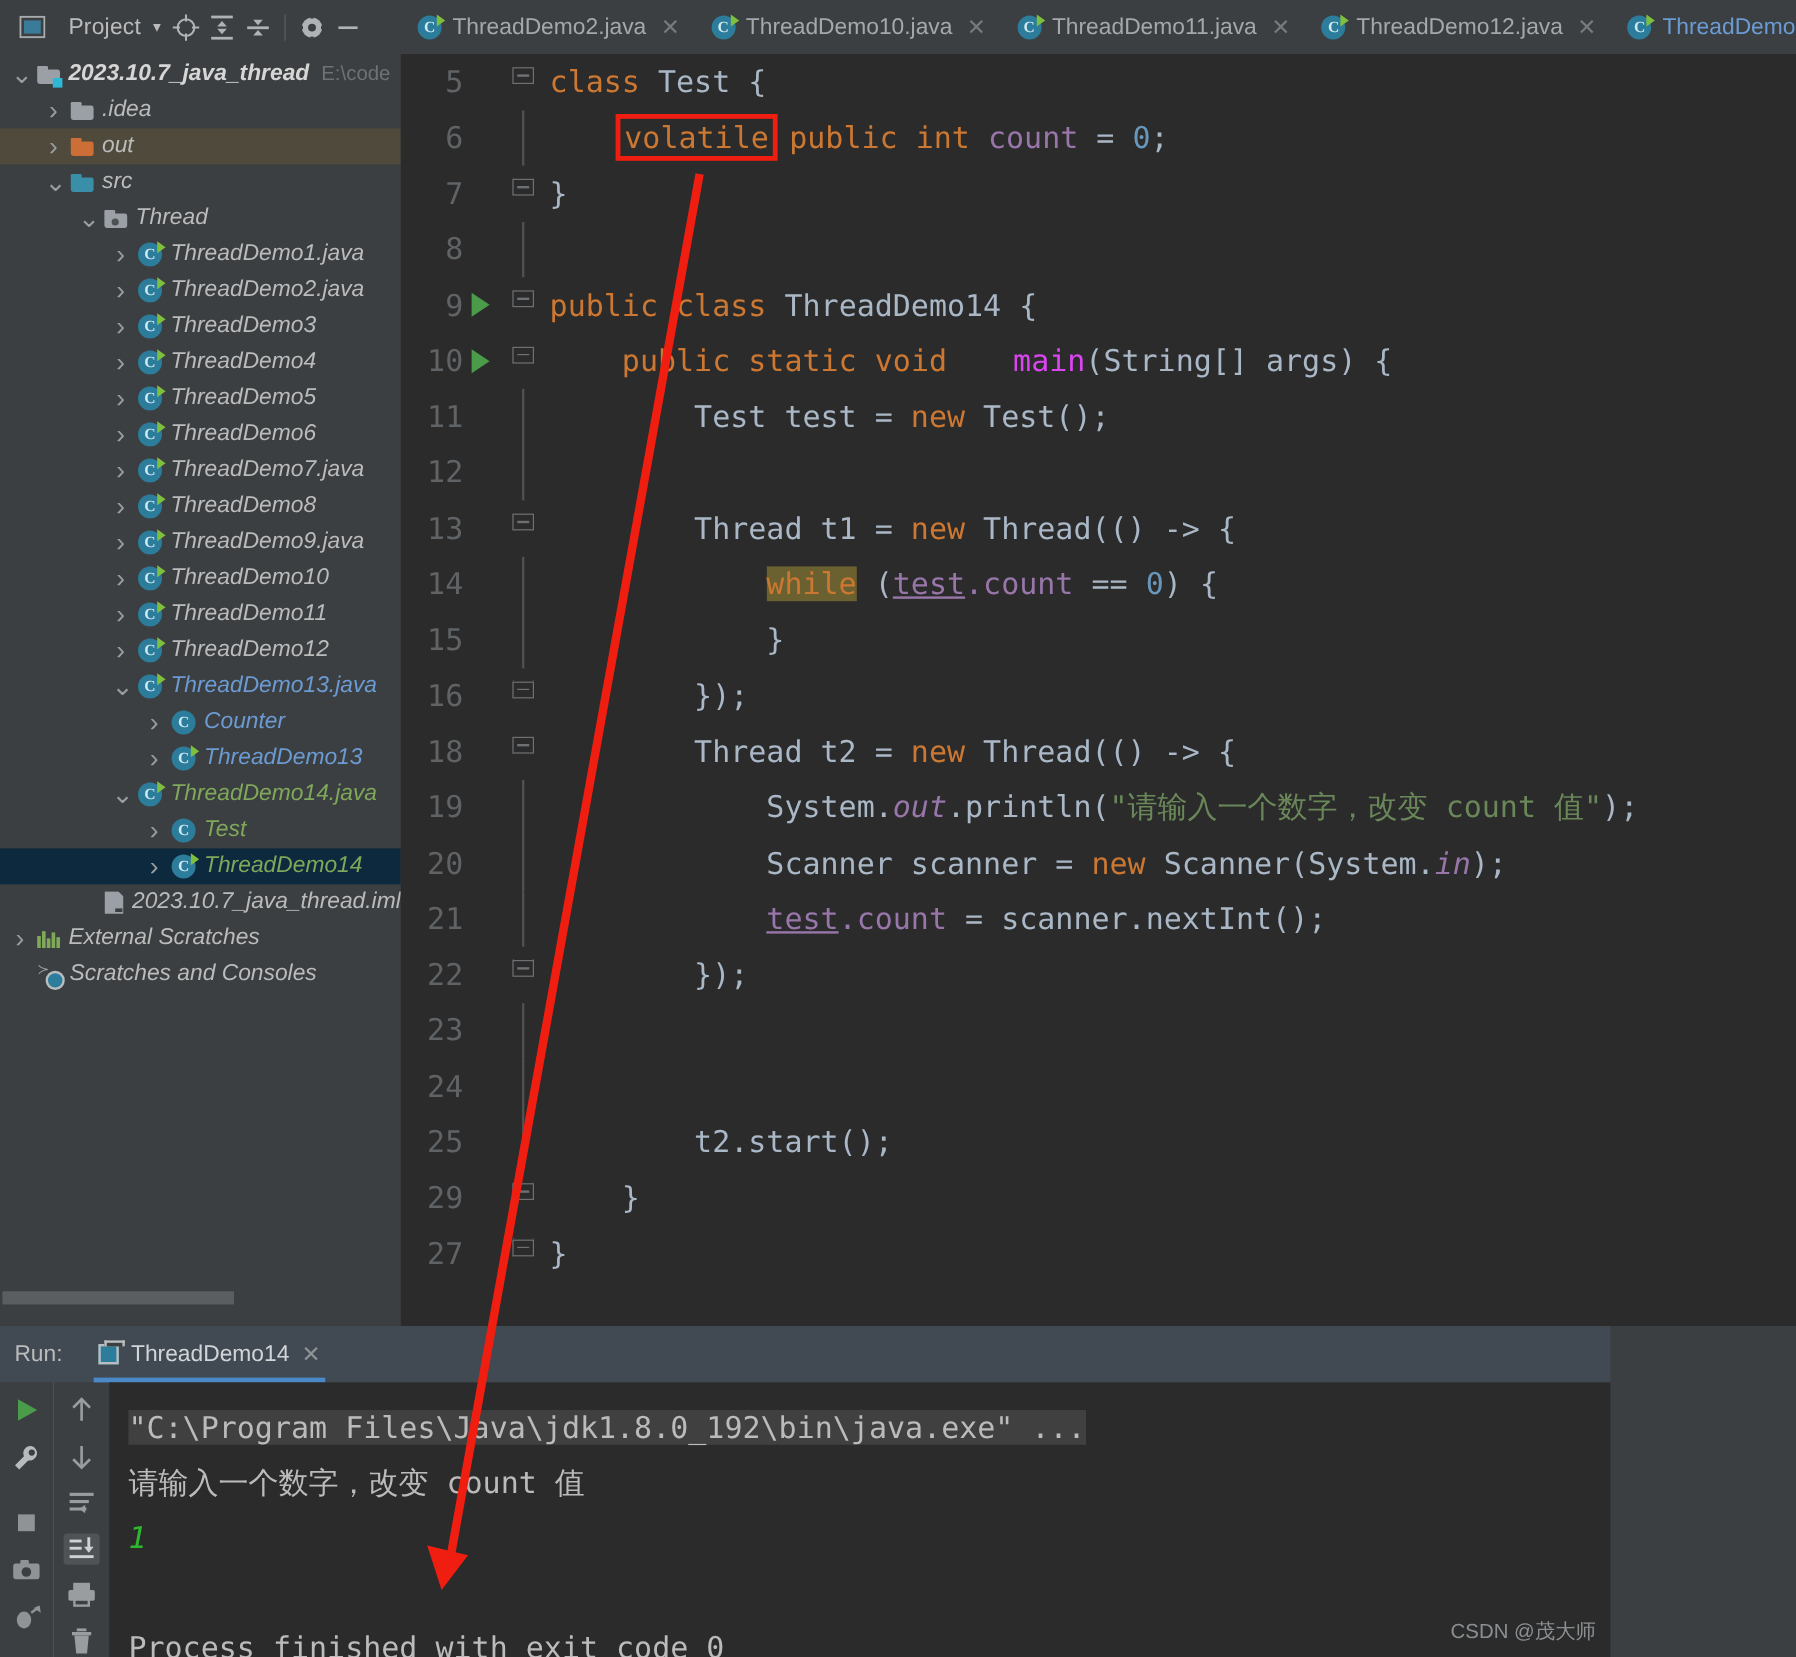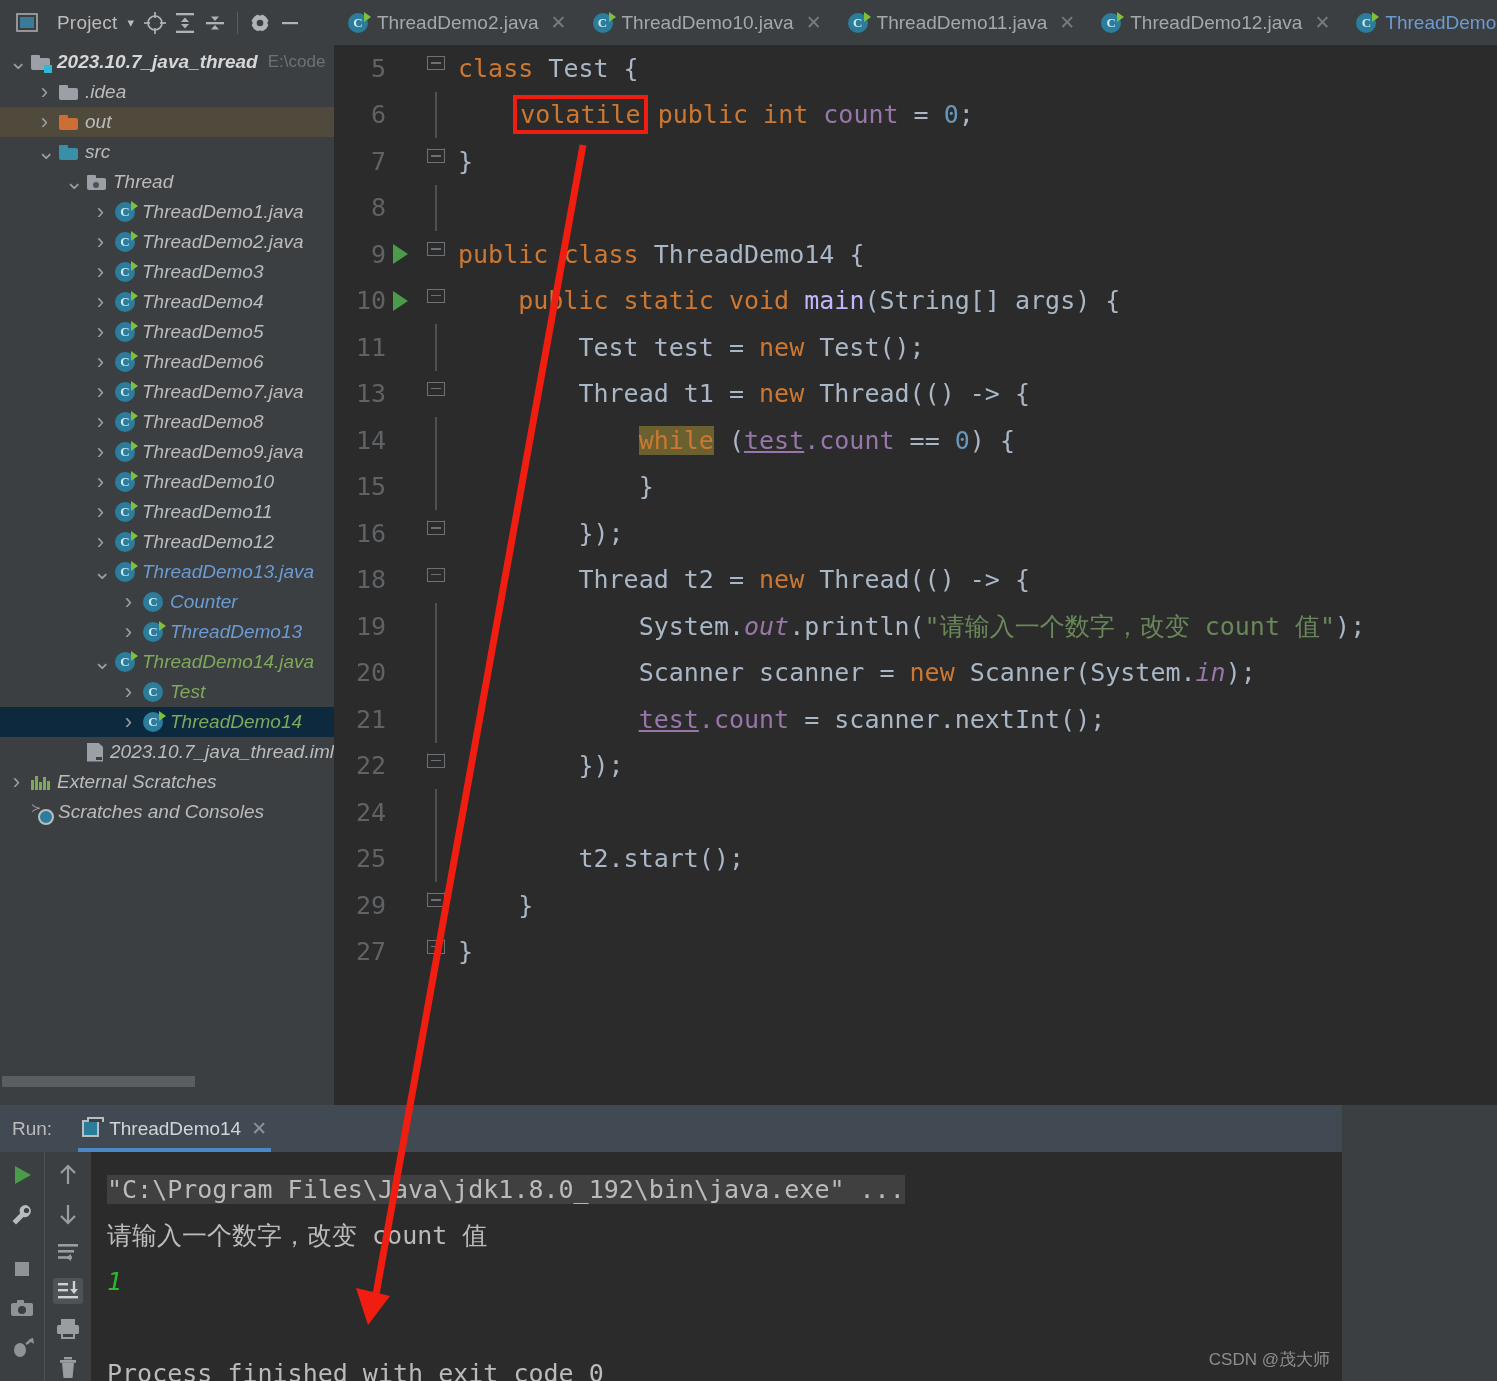--- a/index.html
+++ b/index.html
@@ -146,21 +146,21 @@
     clip-path: polygon(0 0, 100% 0, 50% 100%);
   }
   .fold.end .tip { top: -8px; clip-path: polygon(50% 0, 100% 100%, 0 100%); }
   .vline { position:absolute; left: 45px; top:0; width:1.5px; height:46.5px; background:#4e5052; }
   .ctext { flex: 1; }
 
   
   .kw   { color: #cc7832; }
   .num  { color: #6897bb; }
   .str  { color: #6a8759; }
-  .fn   { color: #c4b5fd; }
+  .fn   { color: #d946ef; margin-left: 40px; }
   .fld  { color: #9876aa; }
   .id   { color: #a9b7c6; }
   .cls  { color: #a9b7c6; }
   .hl-while { background: #6b6030; }
   .u { text-decoration: underline; }
 
   .vol-box {
     outline: 4px solid #f01e10; outline-offset: 1px; padding: 0 2px;
   }
 
@@ -463,29 +463,31 @@
 
   <div class="editor">
     <div class="codearea" id="codearea">
         <div class="cline"><span class="lnum">5</span><span class="gutter"><span class="fold"><span class="box"></span><span class="tip"></span></span></span><span class="ctext"><span class="kw">class</span><span class="id"> </span><span class="cls">Test</span><span class="id"> {</span></span></div>
         <div class="cline"><span class="lnum">6</span><span class="gutter"><span class="vline"></span></span><span class="ctext">    <span class="kw vol-box">volatile</span><span class="id"> </span><span class="kw">public</span><span class="id"> </span><span class="kw">int</span><span class="id"> </span><span class="fld">count</span><span class="id"> = </span><span class="num">0</span><span class="id">;</span></span></div>
         <div class="cline"><span class="lnum">7</span><span class="gutter"><span class="fold end"><span class="box"></span><span class="tip"></span></span></span><span class="ctext"><span class="id">}</span></span></div>
         <div class="cline"><span class="lnum">8</span><span class="gutter"><span class="vline"></span></span><span class="ctext"></span></div>
         <div class="cline"><span class="lnum">9</span><span class="gutter"><span class="runmark"></span><span class="fold"><span class="box"></span><span class="tip"></span></span></span><span class="ctext"><span class="kw">public</span><span class="id"> </span><span class="kw">class</span><span class="id"> </span><span class="cls">ThreadDemo14</span><span class="id"> {</span></span></div>
         <div class="cline"><span class="lnum">10</span><span class="gutter"><span class="runmark"></span><span class="fold"><span class="box"></span><span class="tip"></span></span></span><span class="ctext">    <span class="kw">public</span><span class="id"> </span><span class="kw">static</span><span class="id"> </span><span class="kw">void</span><span class="id"> </span><span class="fn">main</span><span class="id">(String[] args) {</span></span></div>
         <div class="cline"><span class="lnum">11</span><span class="gutter"><span class="vline"></span></span><span class="ctext">        <span class="id">Test test = </span><span class="kw">new</span><span class="id"> Test();</span></span></div>
+        <div class="cline"><span class="lnum">12</span><span class="gutter"><span class="vline"></span></span><span class="ctext"></span></div>
         <div class="cline"><span class="lnum">13</span><span class="gutter"><span class="fold"><span class="box"></span><span class="tip"></span></span></span><span class="ctext">        <span class="id">Thread t1 = </span><span class="kw">new</span><span class="id"> Thread(() -&gt; {</span></span></div>
         <div class="cline"><span class="lnum">14</span><span class="gutter"><span class="vline"></span></span><span class="ctext">            <span class="kw hl-while">while</span><span class="id"> (</span><span class="fld u">test</span><span class="fld">.count</span><span class="id"> == </span><span class="num">0</span><span class="id">) {</span></span></div>
         <div class="cline"><span class="lnum">15</span><span class="gutter"><span class="vline"></span></span><span class="ctext">            <span class="id">}</span></span></div>
         <div class="cline"><span class="lnum">16</span><span class="gutter"><span class="fold end"><span class="box"></span><span class="tip"></span></span></span><span class="ctext">        <span class="id">});</span></span></div>
         <div class="cline"><span class="lnum">18</span><span class="gutter"><span class="fold"><span class="box"></span><span class="tip"></span></span></span><span class="ctext">        <span class="id">Thread t2 = </span><span class="kw">new</span><span class="id"> Thread(() -&gt; {</span></span></div>
         <div class="cline"><span class="lnum">19</span><span class="gutter"><span class="vline"></span></span><span class="ctext">            <span class="id">System.</span><span class="fld" style="font-style:italic">out</span><span class="id">.println(</span><span class="str">"请输入一个数字，改变 count 值"</span><span class="id">);</span></span></div>
         <div class="cline"><span class="lnum">20</span><span class="gutter"><span class="vline"></span></span><span class="ctext">            <span class="id">Scanner scanner = </span><span class="kw">new</span><span class="id"> Scanner(System.</span><span class="fld" style="font-style:italic">in</span><span class="id">);</span></span></div>
         <div class="cline"><span class="lnum">21</span><span class="gutter"><span class="vline"></span></span><span class="ctext">            <span class="fld u">test</span><span class="fld">.count</span><span class="id"> = scanner.nextInt();</span></span></div>
         <div class="cline"><span class="lnum">22</span><span class="gutter"><span class="fold end"><span class="box"></span><span class="tip"></span></span></span><span class="ctext">        <span class="id">});</span></span></div>
+        <div class="cline"><span class="lnum">23</span><span class="gutter"><span class="vline"></span></span><span class="ctext"></span></div>
         <div class="cline"><span class="lnum">24</span><span class="gutter"><span class="vline"></span></span></div>
         <div class="cline"><span class="lnum">25</span><span class="gutter"><span class="vline"></span></span><span class="ctext">        <span class="id">t2.start();</span></span></div>
         <div class="cline"><span class="lnum">29</span><span class="gutter"><span class="fold end"><span class="box"></span><span class="tip"></span></span></span><span class="ctext">    <span class="id">}</span></span></div>
         <div class="cline"><span class="lnum">27</span><span class="gutter"><span class="fold end"><span class="box"></span><span class="tip"></span></span></span><span class="ctext"><span class="id">}</span></span></div>
       </div>
   </div>
 
   <div class="runpanel">
     <div class="runhead">
       <span class="runlabel">Run:</span>

